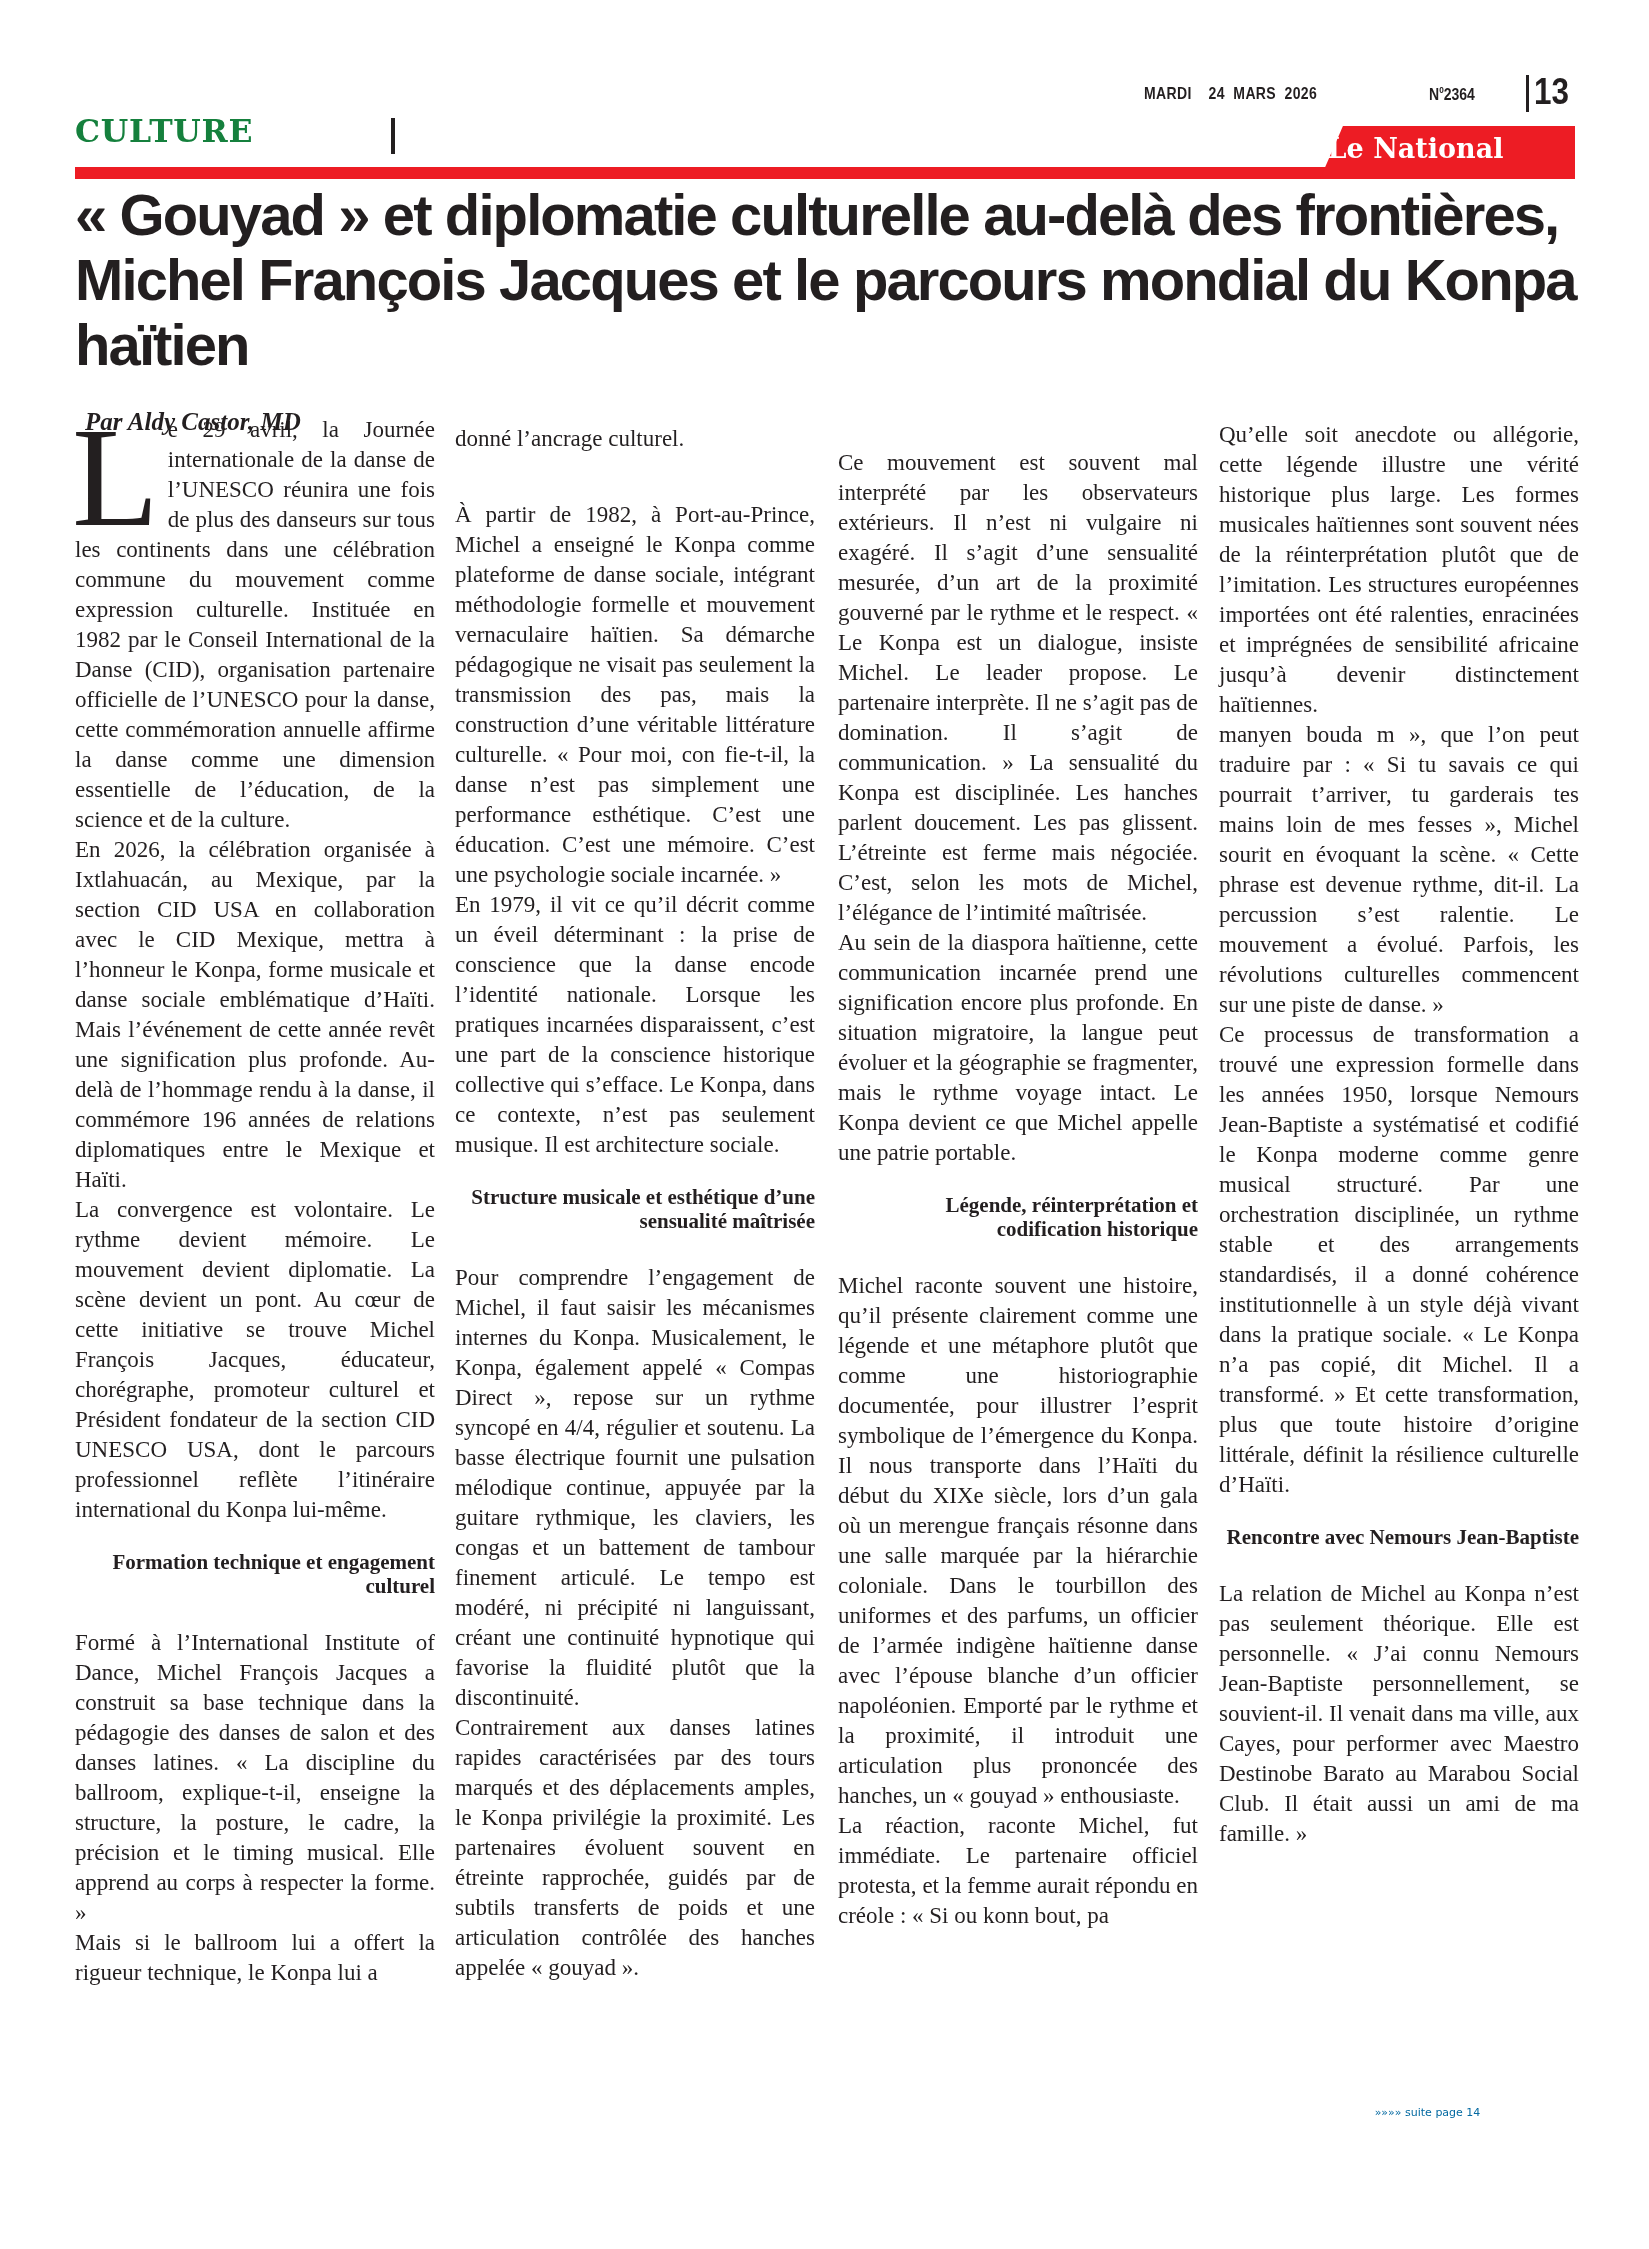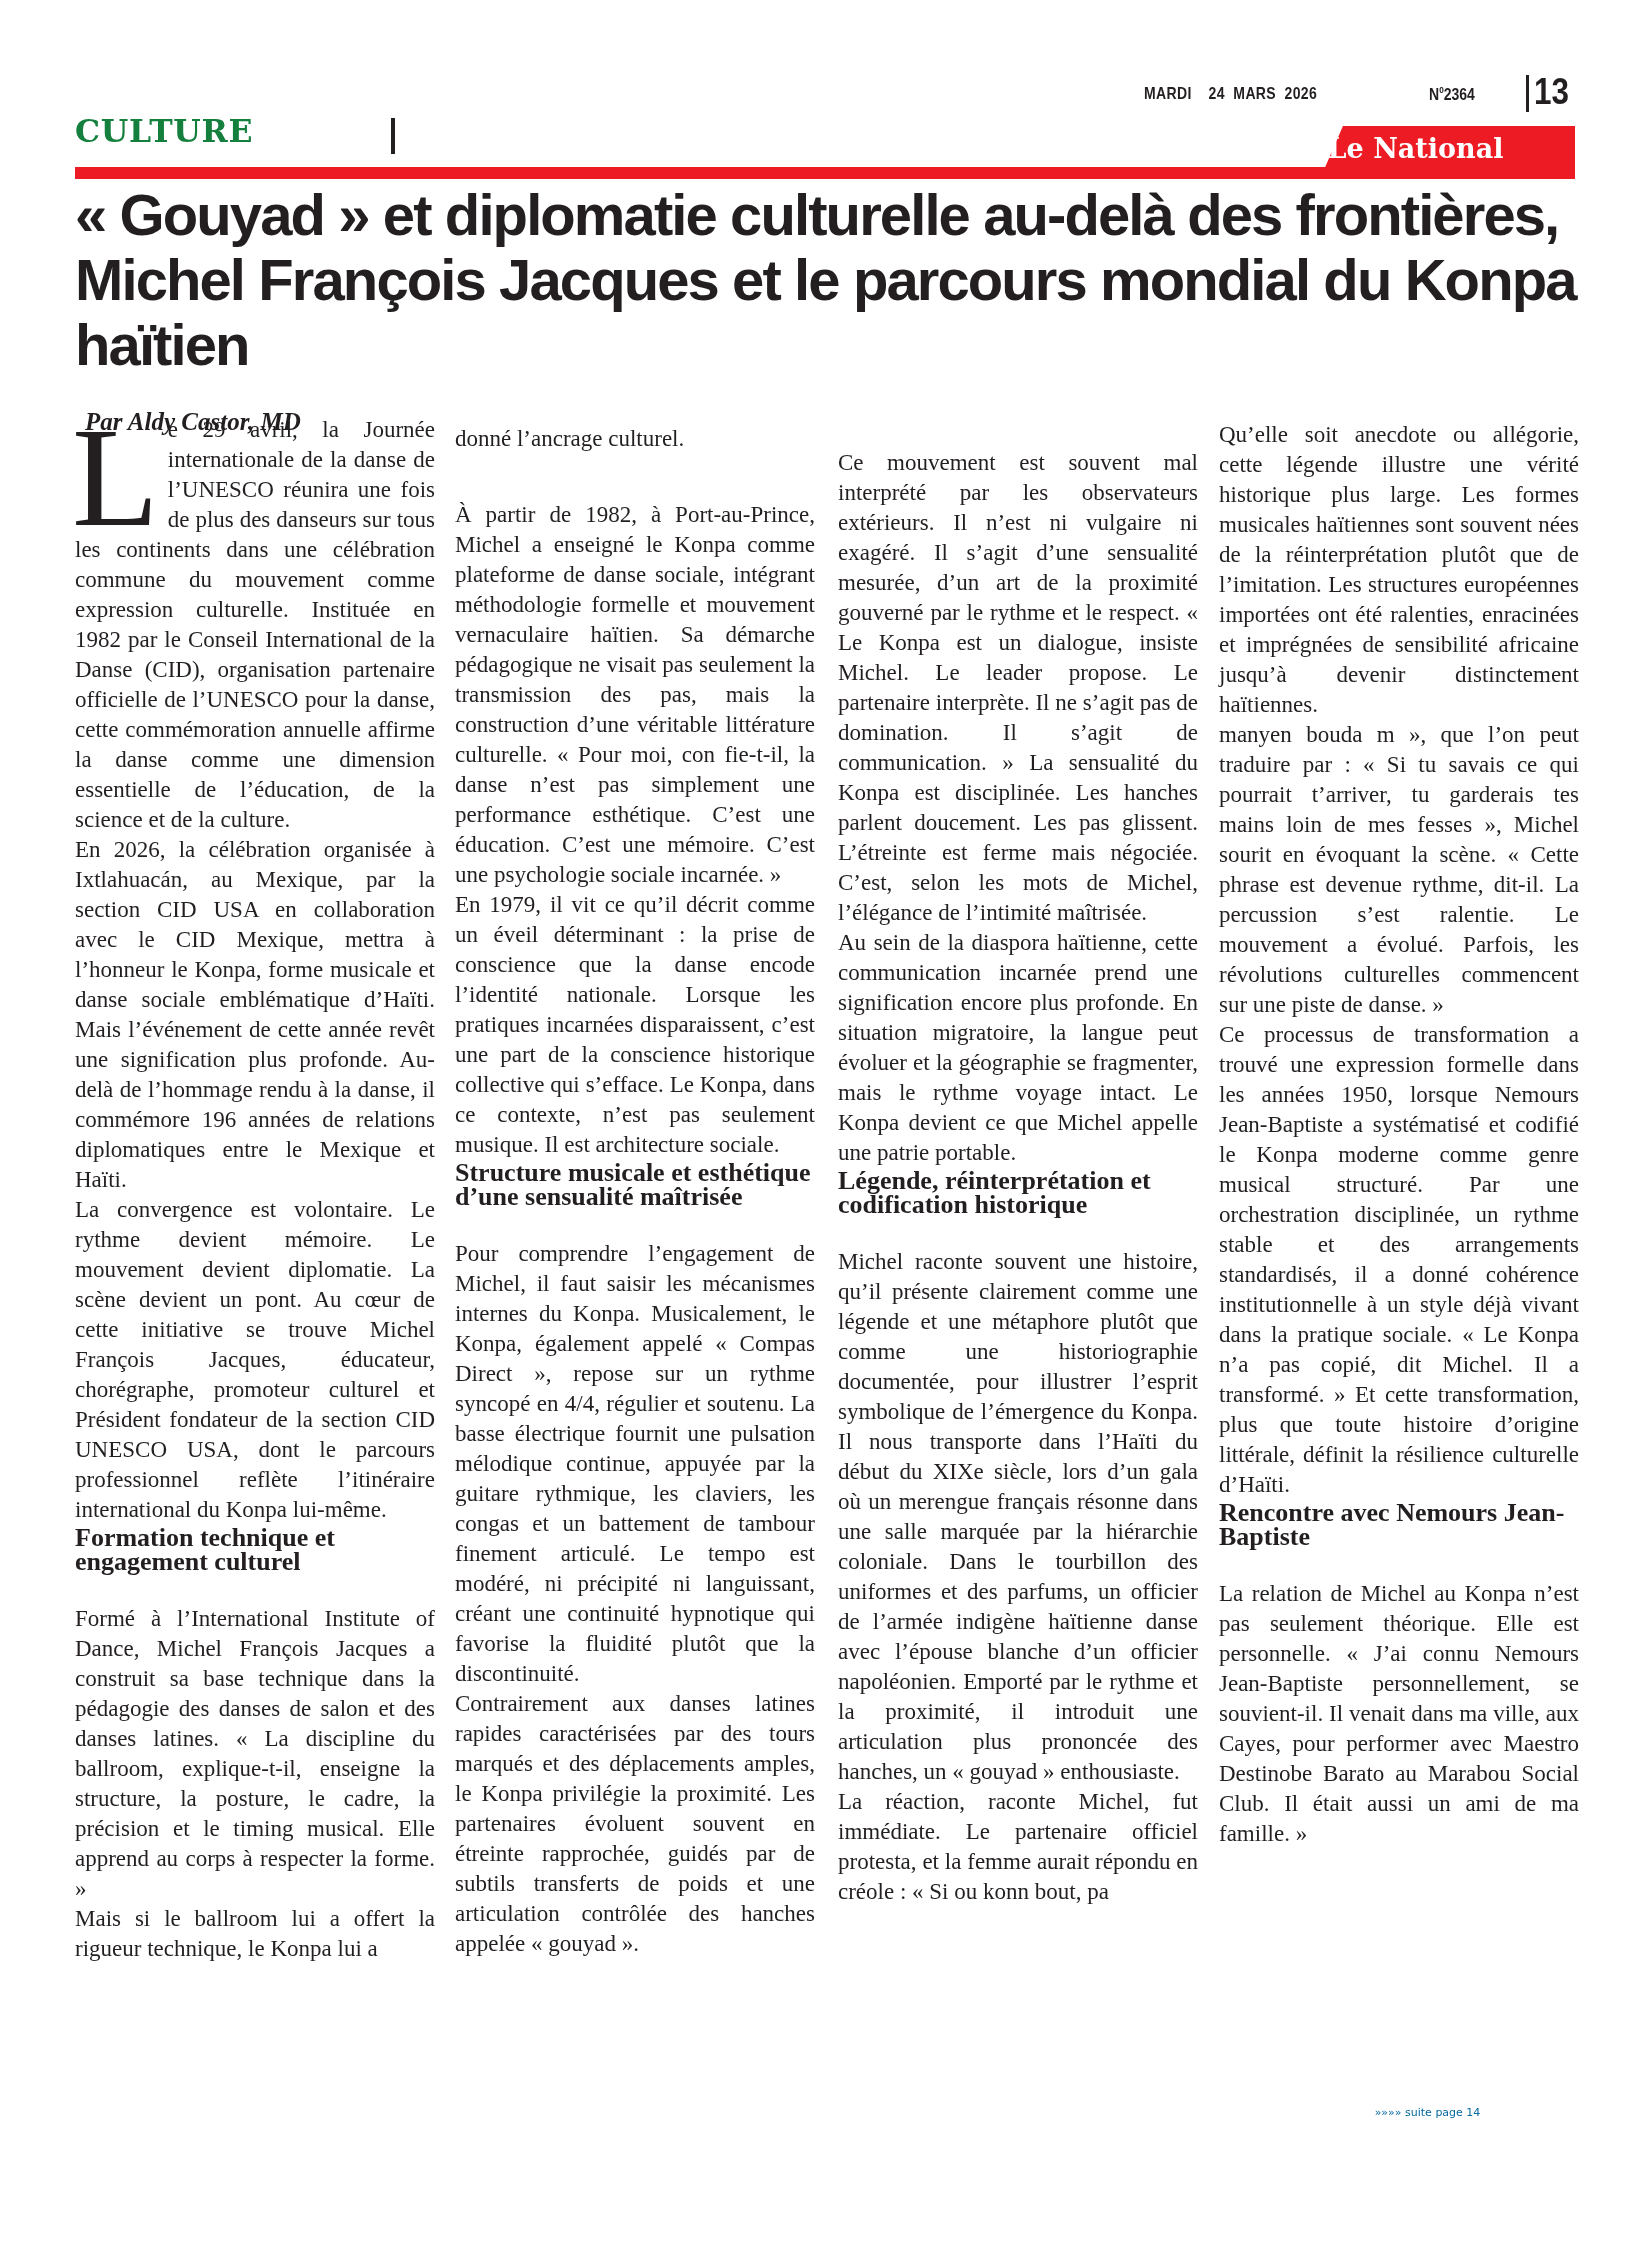--- a/index.html
+++ b/index.html
@@ -13,21 +13,21 @@
   .section { top: 112px; left: 75px; font-family: "DejaVu Serif", serif; font-weight: bold; font-size: 31.5px; letter-spacing: 0.7px; color: #15803d; transform: scaleX(1.0); }
   .secbar { top: 118px; left: 391px; width: 3.7px; height: 36px; background: #231f20; }
   .redline { top: 167px; left: 75px; width: 1275px; height: 12px; background: #ed1c24; }
   .redtab { top: 126px; left: 1320px; width: 255px; height: 53px; background: #ed1c24; clip-path: polygon(9% 0, 100% 0, 100% 100%, 0 100%); }
   .brand { top: 133px; left: 1322px; width: 187px; text-align: center; font-family: "DejaVu Serif", serif; font-weight: bold; font-size: 27px; color: #ffffff; }
   .headline { top: 182px; left: 75px; width: 1507px; font-family: Liberation Sans, sans-serif; font-weight: bold; font-size: 58px; line-height: 65px; letter-spacing: -1.9px; color: #231f20; margin: 0; }
   .byline { top: 384px; left: 85px; font-family: "Liberation Serif", serif; font-style: italic; font-weight: bold; font-size: 25px; color: #231f20; margin-top: 24px; }
   .col { position: absolute; width: 360px; font-family: "Liberation Serif", serif; font-size: 23px; line-height: 30px; color: #231f20; text-align: justify; hyphens: manual; }
   .col p { margin: 0; }
   .col p.gap { margin-top: 46px; }
-  .col h3 { font-family: "Liberation Serif", serif; font-weight: bold; font-size: 26px; line-height: 24px; margin: 1px 0 30px 0; text-align: left; }
+  .col h3 { font-family: "Liberation Serif", serif; font-weight: bold; font-size: 21px; line-height: 24px; margin: 25px 0 30px 0; text-align: right; }
   .col1 { left: 75px; top: 415px; }
   .col2 { left: 455px; top: 424px; }
   .col3 { left: 838px; top: 448px; }
   .col4 { left: 1219px; top: 420px; }
   .dropcap { float: left; font-family: "Liberation Serif", serif; font-size: 142px; line-height: 112px; height: 111px; margin: 6px 9px 0 -3px; color: #231f20; }
   .continue { top: 2106px; left: 1275px; width: 305px; text-align: center; font-family: "DejaVu Sans", sans-serif; font-size: 11px; color: #0369a1; }
 </style>
 </head>
 <body>
 

